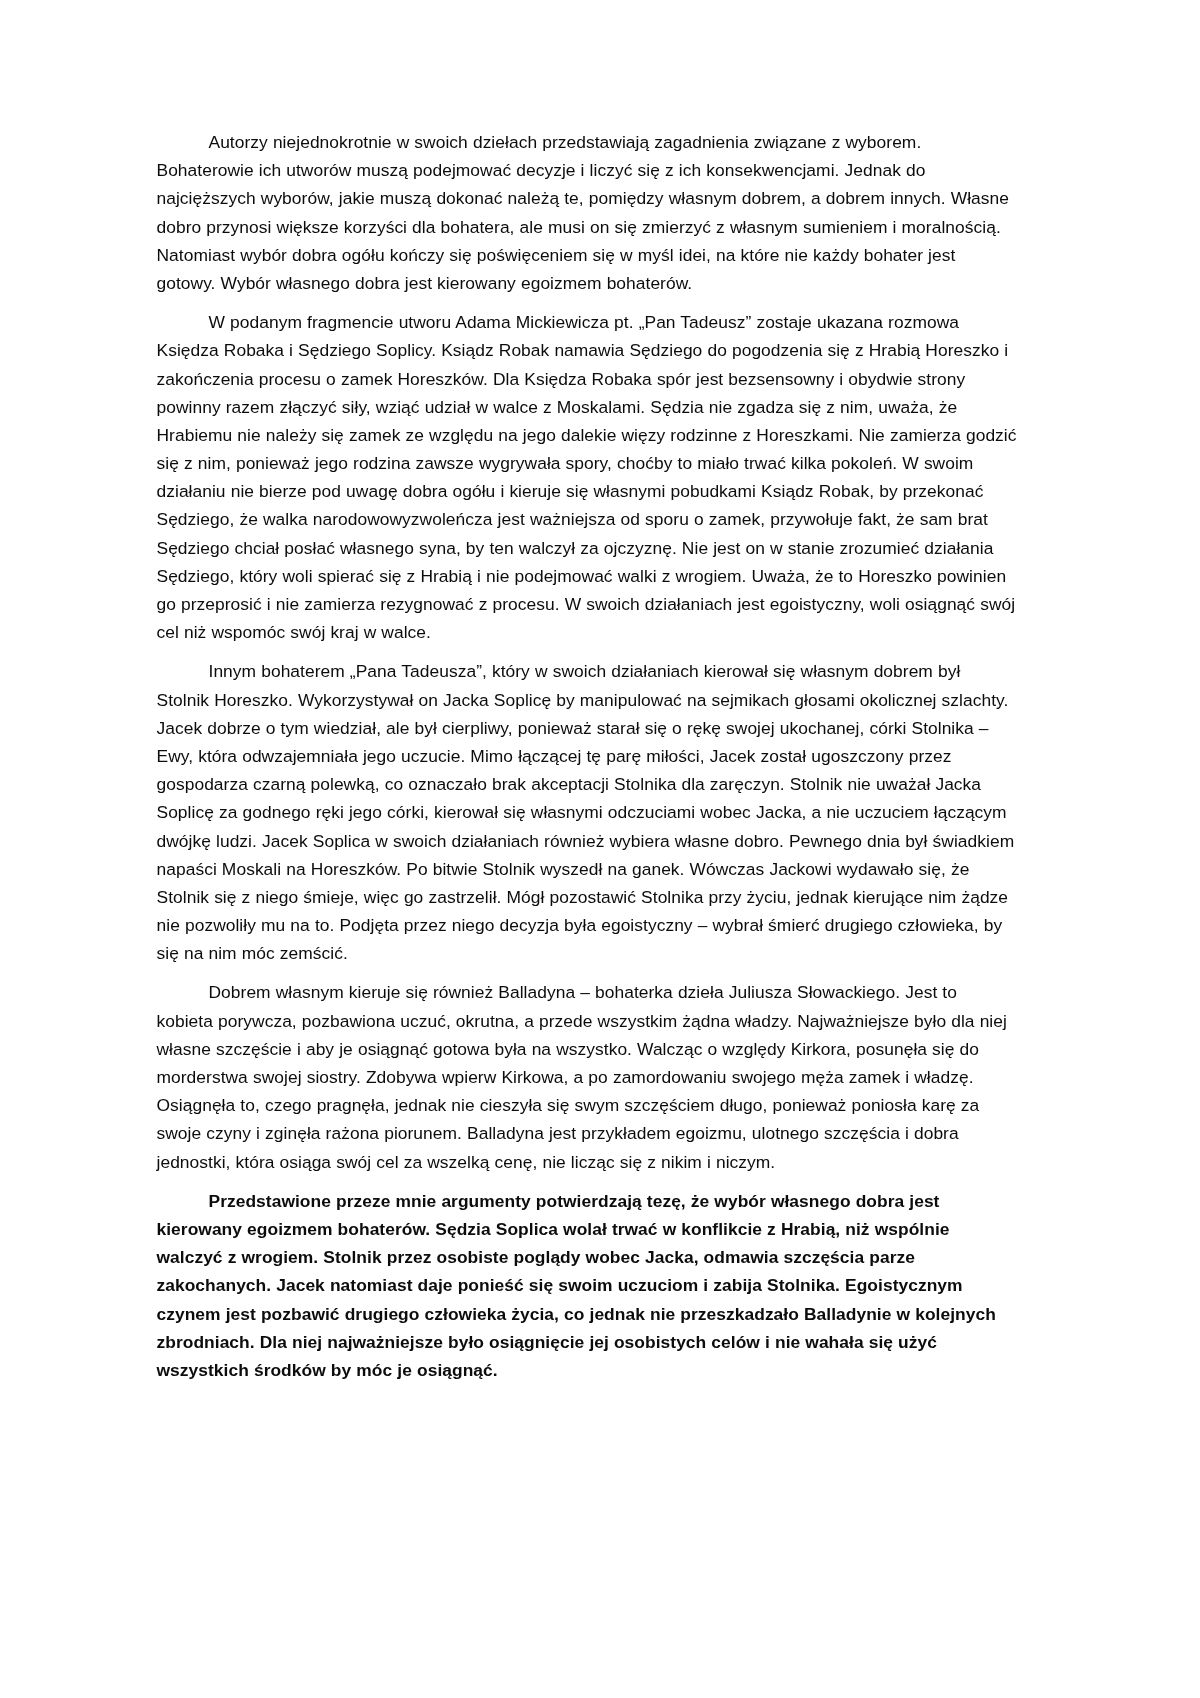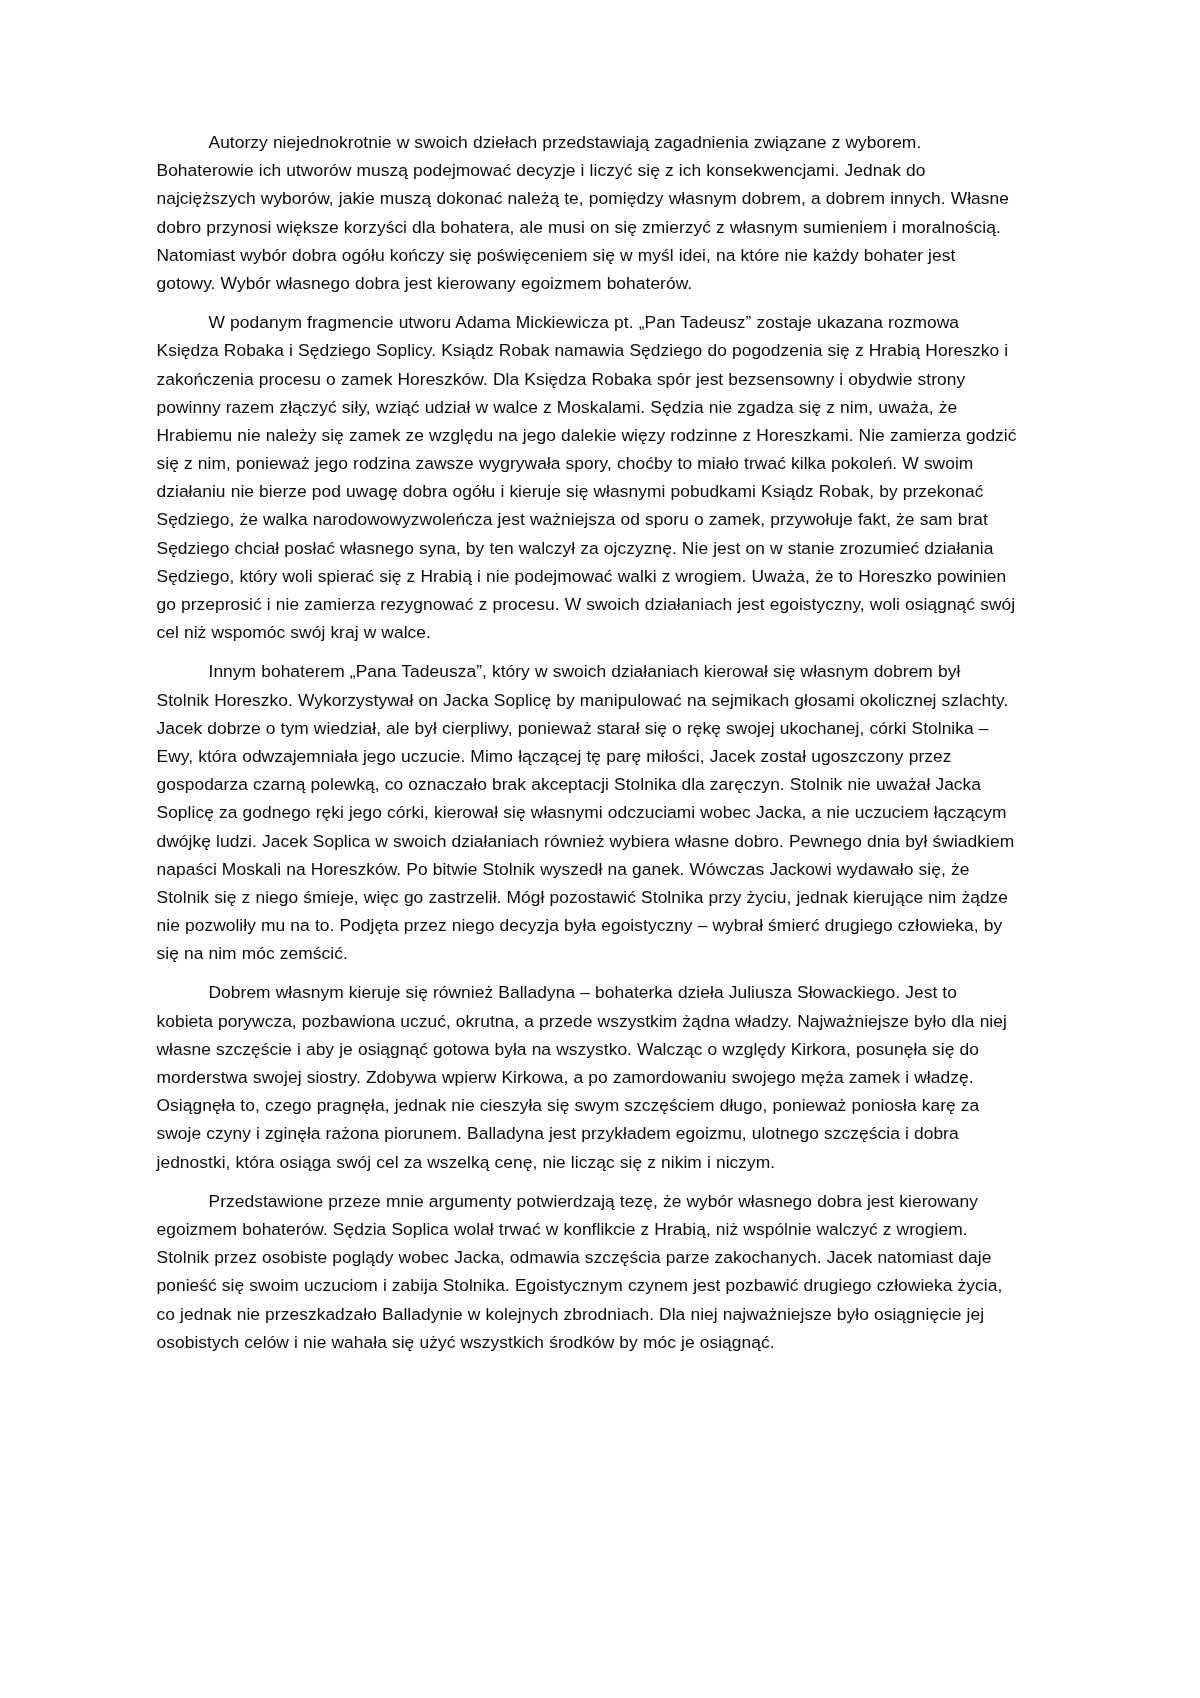--- a/index.html
+++ b/index.html
@@ -29,20 +29,21 @@
     font-size: 17.4px;
     line-height: 1.62;
     text-align: left;
     text-indent: 52px;
     letter-spacing: 0.05px;
     word-spacing: 0.2px;
     color: #0c0c0c;
   }
   p.para:last-child {
     margin-bottom: 7px;
+    font-weight: bold;
   }
 </style>
 </head>
 <body>
 
 <div class="page">
   <div class="doc-body">
     <p class="para">Autorzy niejednokrotnie w swoich dziełach przedstawiają zagadnienia związane z wyborem. Bohaterowie ich utworów muszą podejmować decyzje i liczyć się z ich konsekwencjami. Jednak do najcięższych wyborów, jakie muszą dokonać należą te, pomiędzy własnym dobrem, a dobrem innych. Własne dobro przynosi większe korzyści dla bohatera, ale musi on się zmierzyć z własnym sumieniem i moralnością. Natomiast wybór dobra ogółu kończy się poświęceniem się w myśl idei, na które nie każdy bohater jest gotowy. Wybór własnego dobra jest kierowany egoizmem bohaterów.</p>
     <p class="para">W podanym fragmencie utworu Adama Mickiewicza pt. „Pan Tadeusz” zostaje ukazana rozmowa Księdza Robaka i Sędziego Soplicy. Ksiądz Robak namawia Sędziego do pogodzenia się z Hrabią Horeszko i zakończenia procesu o zamek Horeszków. Dla Księdza Robaka spór jest bezsensowny i obydwie strony powinny razem złączyć siły, wziąć udział w walce z Moskalami. Sędzia nie zgadza się z nim, uważa, że Hrabiemu nie należy się zamek ze względu na jego dalekie więzy rodzinne z Horeszkami. Nie zamierza godzić się z nim, ponieważ jego rodzina zawsze wygrywała spory, choćby to miało trwać kilka pokoleń.  W swoim działaniu nie bierze pod uwagę dobra ogółu i kieruje się własnymi pobudkami Ksiądz Robak, by przekonać Sędziego, że walka narodowowyzwoleńcza jest ważniejsza od sporu o zamek, przywołuje fakt, że sam brat Sędziego chciał posłać własnego syna, by ten walczył za ojczyznę. Nie jest on w stanie zrozumieć działania Sędziego, który woli spierać się z Hrabią i nie podejmować walki z wrogiem. Uważa, że to Horeszko powinien go przeprosić i nie zamierza rezygnować z procesu.  W swoich działaniach jest egoistyczny, woli osiągnąć swój cel niż wspomóc swój kraj w walce.</p>
     <p class="para">Innym bohaterem „Pana Tadeusza”, który w swoich działaniach kierował się własnym dobrem był Stolnik Horeszko. Wykorzystywał on Jacka Soplicę by manipulować na sejmikach głosami okolicznej szlachty. Jacek dobrze o tym wiedział, ale był cierpliwy, ponieważ starał się o rękę swojej ukochanej, córki Stolnika – Ewy, która odwzajemniała jego uczucie. Mimo łączącej tę parę miłości, Jacek został ugoszczony przez gospodarza czarną polewką, co oznaczało brak akceptacji Stolnika dla zaręczyn. Stolnik nie uważał Jacka Soplicę za godnego ręki jego córki, kierował się własnymi odczuciami wobec Jacka, a nie uczuciem łączącym dwójkę ludzi. Jacek Soplica w swoich działaniach również wybiera własne dobro.  Pewnego dnia był świadkiem napaści Moskali na Horeszków. Po bitwie Stolnik wyszedł na ganek. Wówczas Jackowi wydawało się, że Stolnik się z niego śmieje, więc go zastrzelił. Mógł pozostawić Stolnika przy życiu, jednak kierujące nim żądze nie pozwoliły mu na to. Podjęta przez niego decyzja była egoistyczny – wybrał śmierć drugiego człowieka, by się na nim móc zemścić.</p>

